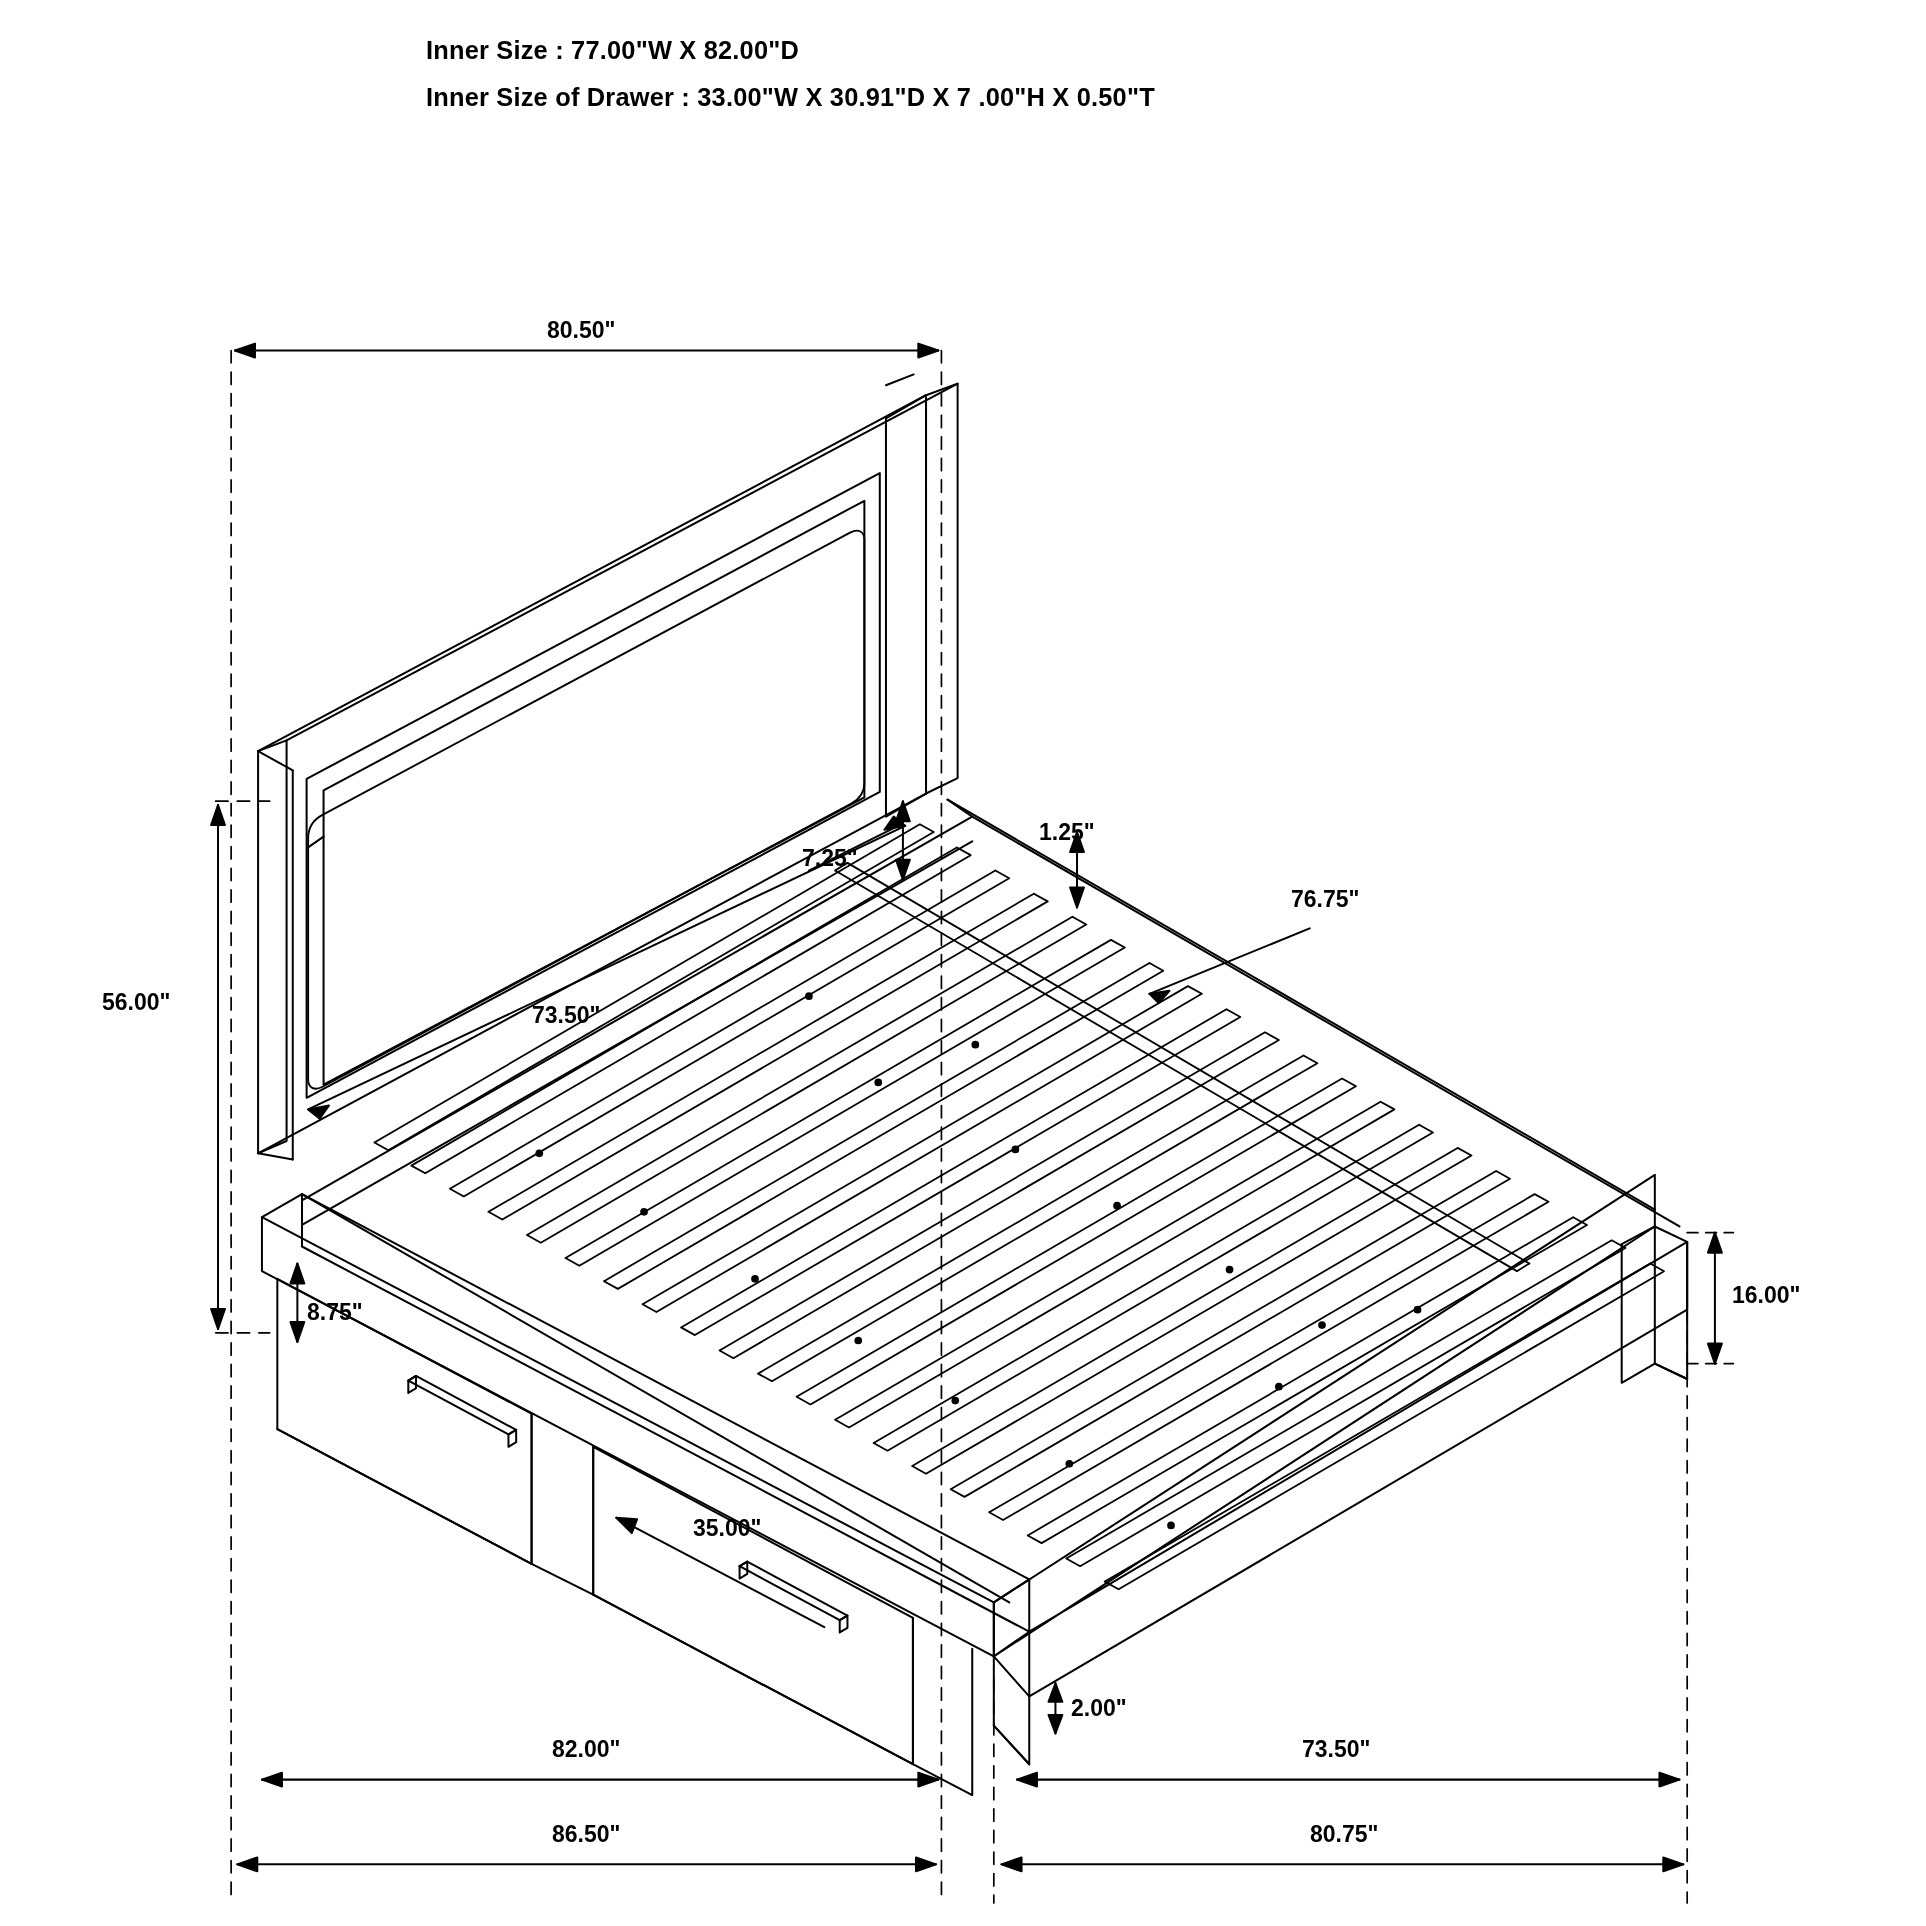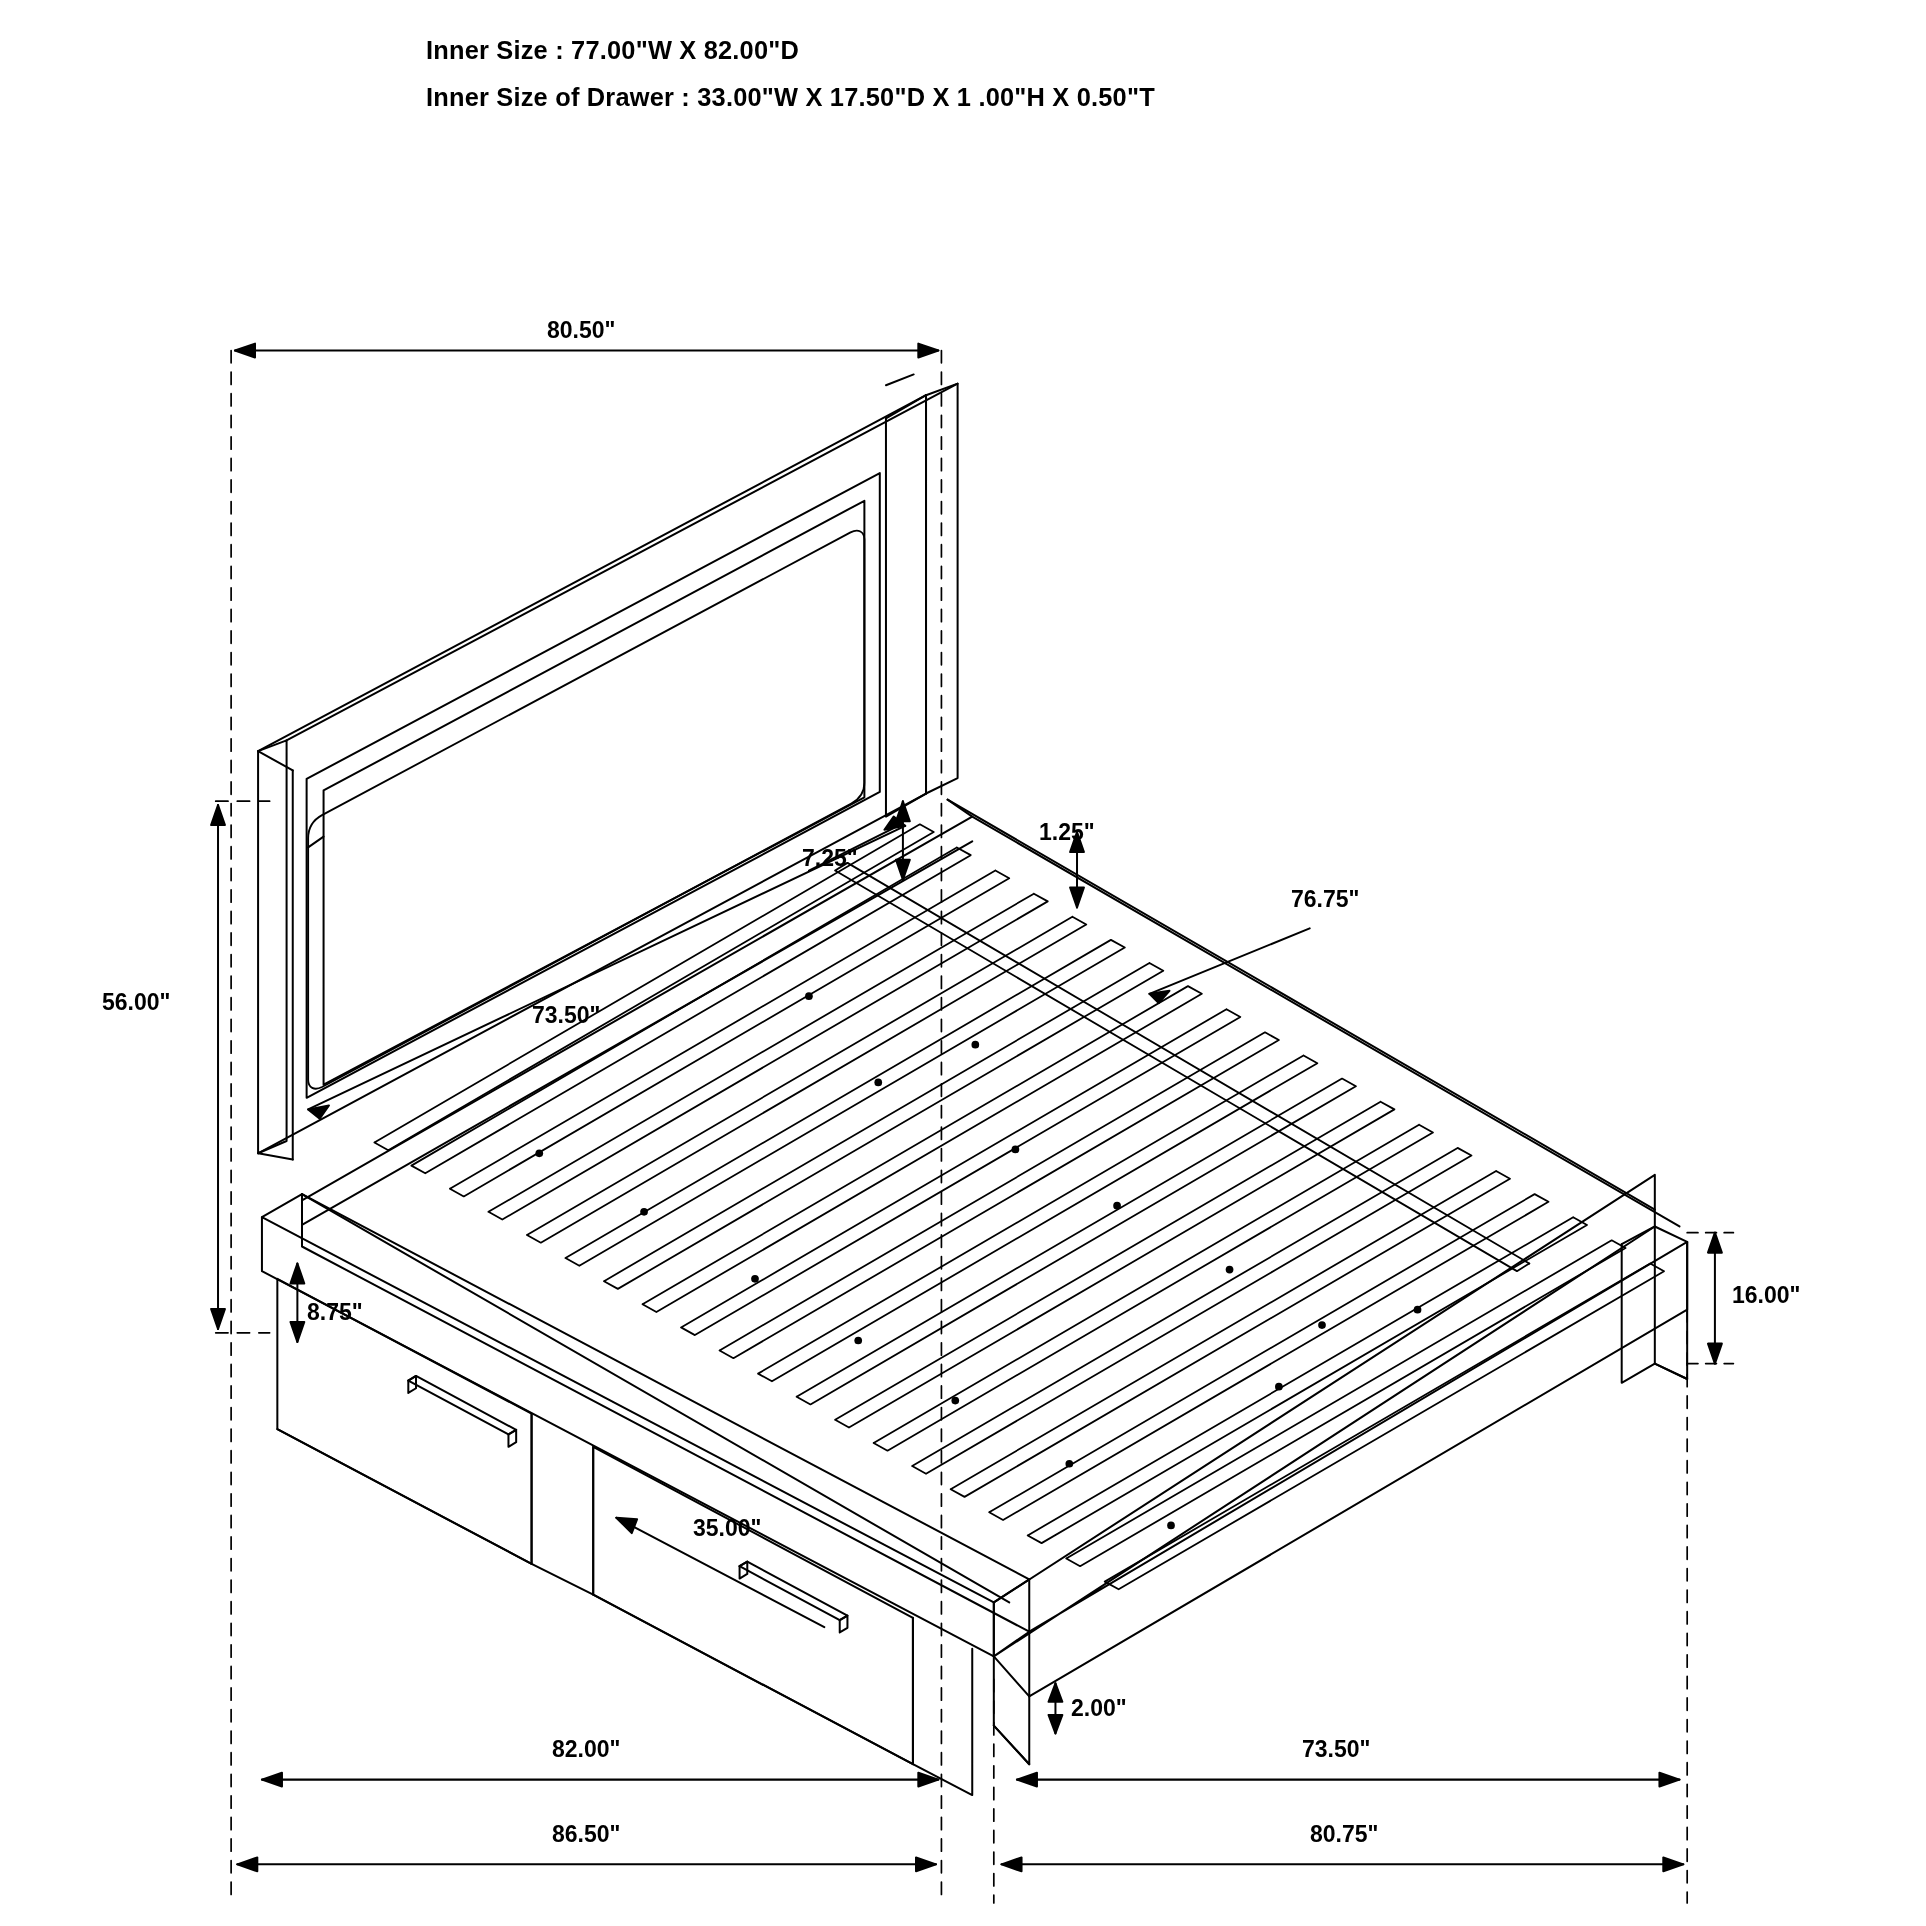--- a/index.html
+++ b/index.html
@@ -10,21 +10,21 @@
   .hdr2{left:426px;top:83px;}
   .dim{position:absolute;font-weight:bold;font-size:23px;white-space:nowrap;}
   svg{position:absolute;left:0;top:0;}
 </style>
 </head>
 <body>
 
 <div class="stage">
 
   <div class="hdr hdr1">Inner Size : 77.00"W X 82.00"D</div>
-  <div class="hdr hdr2">Inner Size of Drawer : 33.00"W X 17.50"D X 1 .00"H X 0.50"T</div>
+  <div class="hdr hdr2">Inner Size of Drawer : 33.00"W X 30.91"D X 7 .00"H X 0.50"T</div>
 
   <svg width="1926" height="1926" viewBox="0 0 2500 2500">
     <g fill="none" stroke="#000" stroke-width="2.6" stroke-linejoin="round" stroke-linecap="round">
 
       <path d="M335,975 L335,1497 L1202,1030 L1202,513 Z"></path>
 
       <path d="M1202,513 L1243,498 L1243,1010 L1202,1030"></path>
       <path d="M335,975 L372,961 L372,1481 L335,1497"></path>
       <path d="M372,961 L1243,498"></path>
 

